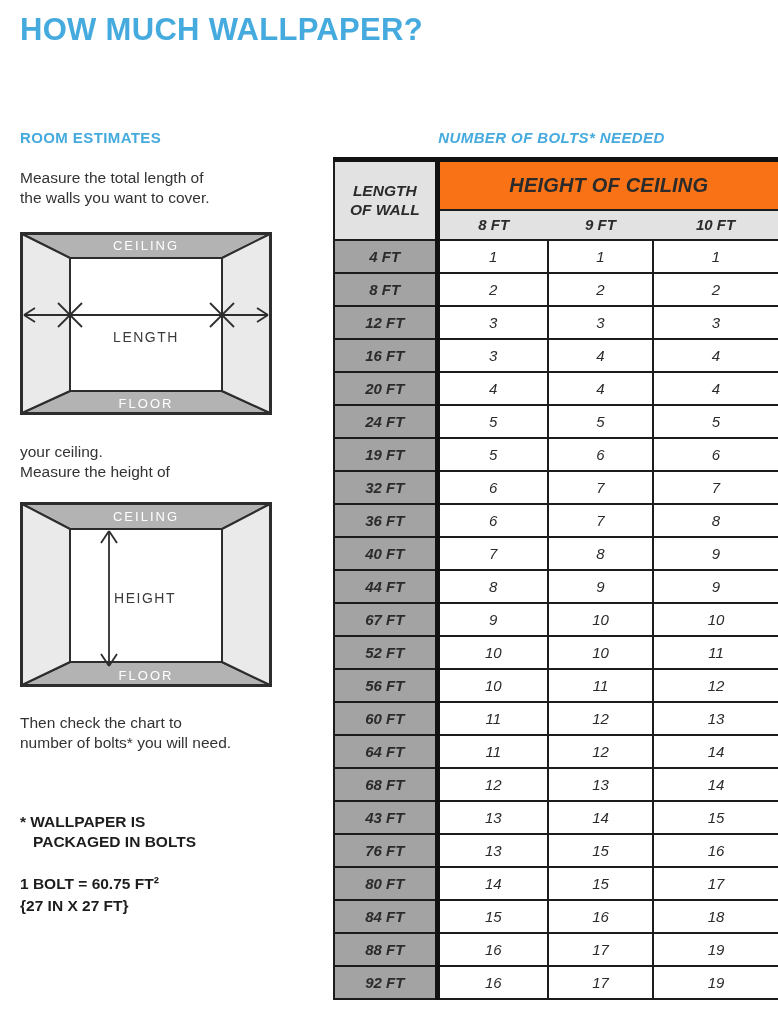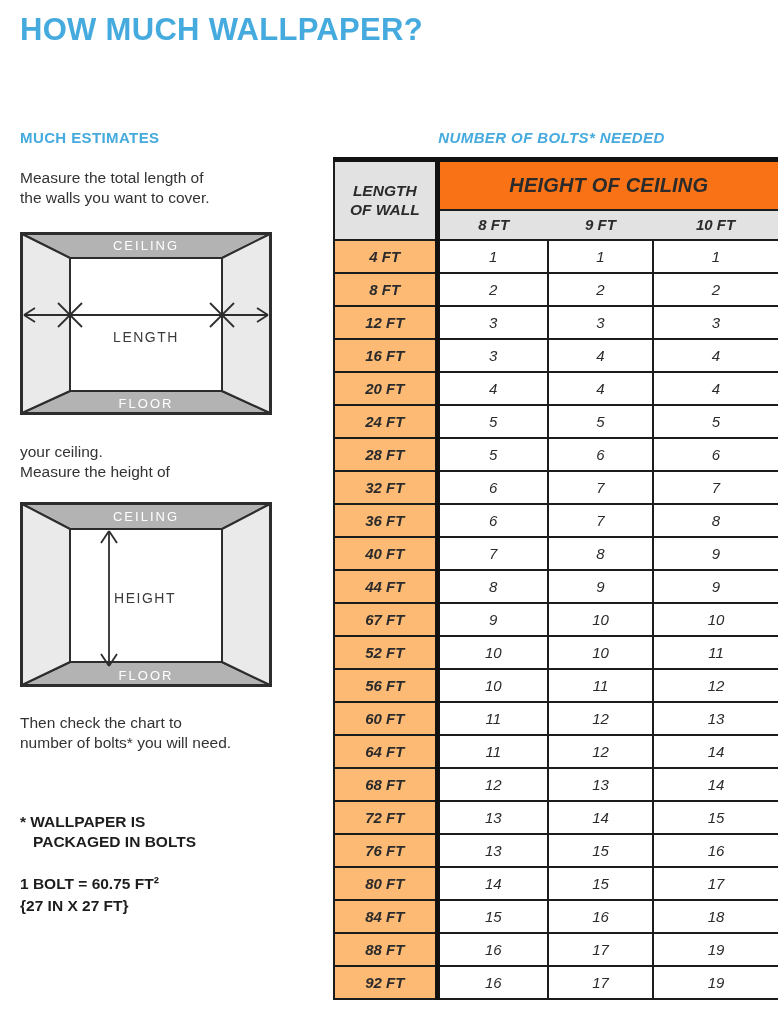--- a/index.html
+++ b/index.html
@@ -65,39 +65,39 @@
     height: 50px; letter-spacing: 0.2px;
     border-bottom: 2px solid #1c1c1c;
   }
   tr.sub-header th {
     background: #e2e2e2; font-weight: bold; font-size: 15px;
     height: 30px;
     border-left: none; border-right: none;
     border-bottom: 2px solid #1c1c1c;
   }
   .bolts-table tbody th.wall-cell {
-    background: #fdba74; font-weight: bold;
+    background: #a3a3a3; font-weight: bold;
     border-right: 5px solid #121212;
     border-bottom: 2px solid #1c1c1c;
     height: 33px;
   }
   .bolts-table tbody td.bolt-cell {
     background: #ffffff; font-weight: normal;
     border: 2px solid #1c1c1c;
     border-right-width: 2px;
     height: 33px;
   }
 </style>
 </head>
 <body>
 
 <h1 class="page-title">HOW MUCH WALLPAPER?</h1>
 
 <div class="left-col">
-  <div class="section-heading">MUCH ESTIMATES</div>
+  <div class="section-heading">ROOM ESTIMATES</div>
 
   <div class="instruction instr-1">
     <div>Measure the total length of</div>
     <div>the walls you want to cover.</div>
   </div>
 
   <svg class="diagram diagram-1" width="252" height="183" viewBox="0 0 252 183">
     <rect x="0" y="0" width="252" height="183" fill="#ffffff"></rect>
     <polygon points="2,2 250,2 202,26 50,26" fill="#b3b3b3" stroke="#2d2d2d" stroke-width="2"></polygon>
     <polygon points="2,181 250,181 202,159 50,159" fill="#b3b3b3" stroke="#2d2d2d" stroke-width="2"></polygon>
@@ -217,21 +217,21 @@
           <td class="bolt-cell">4</td>
           <td class="bolt-cell">4</td>
         </tr>
         <tr>
           <th class="wall-cell">24 FT</th>
           <td class="bolt-cell">5</td>
           <td class="bolt-cell">5</td>
           <td class="bolt-cell">5</td>
         </tr>
         <tr>
-          <th class="wall-cell">28 FT</th>
+          <th class="wall-cell">19 FT</th>
           <td class="bolt-cell">5</td>
           <td class="bolt-cell">6</td>
           <td class="bolt-cell">6</td>
         </tr>
         <tr>
           <th class="wall-cell">32 FT</th>
           <td class="bolt-cell">6</td>
           <td class="bolt-cell">7</td>
           <td class="bolt-cell">7</td>
         </tr>
@@ -283,21 +283,21 @@
           <td class="bolt-cell">12</td>
           <td class="bolt-cell">14</td>
         </tr>
         <tr>
           <th class="wall-cell">68 FT</th>
           <td class="bolt-cell">12</td>
           <td class="bolt-cell">13</td>
           <td class="bolt-cell">14</td>
         </tr>
         <tr>
-          <th class="wall-cell">72 FT</th>
+          <th class="wall-cell">43 FT</th>
           <td class="bolt-cell">13</td>
           <td class="bolt-cell">14</td>
           <td class="bolt-cell">15</td>
         </tr>
         <tr>
           <th class="wall-cell">76 FT</th>
           <td class="bolt-cell">13</td>
           <td class="bolt-cell">15</td>
           <td class="bolt-cell">16</td>
         </tr>

